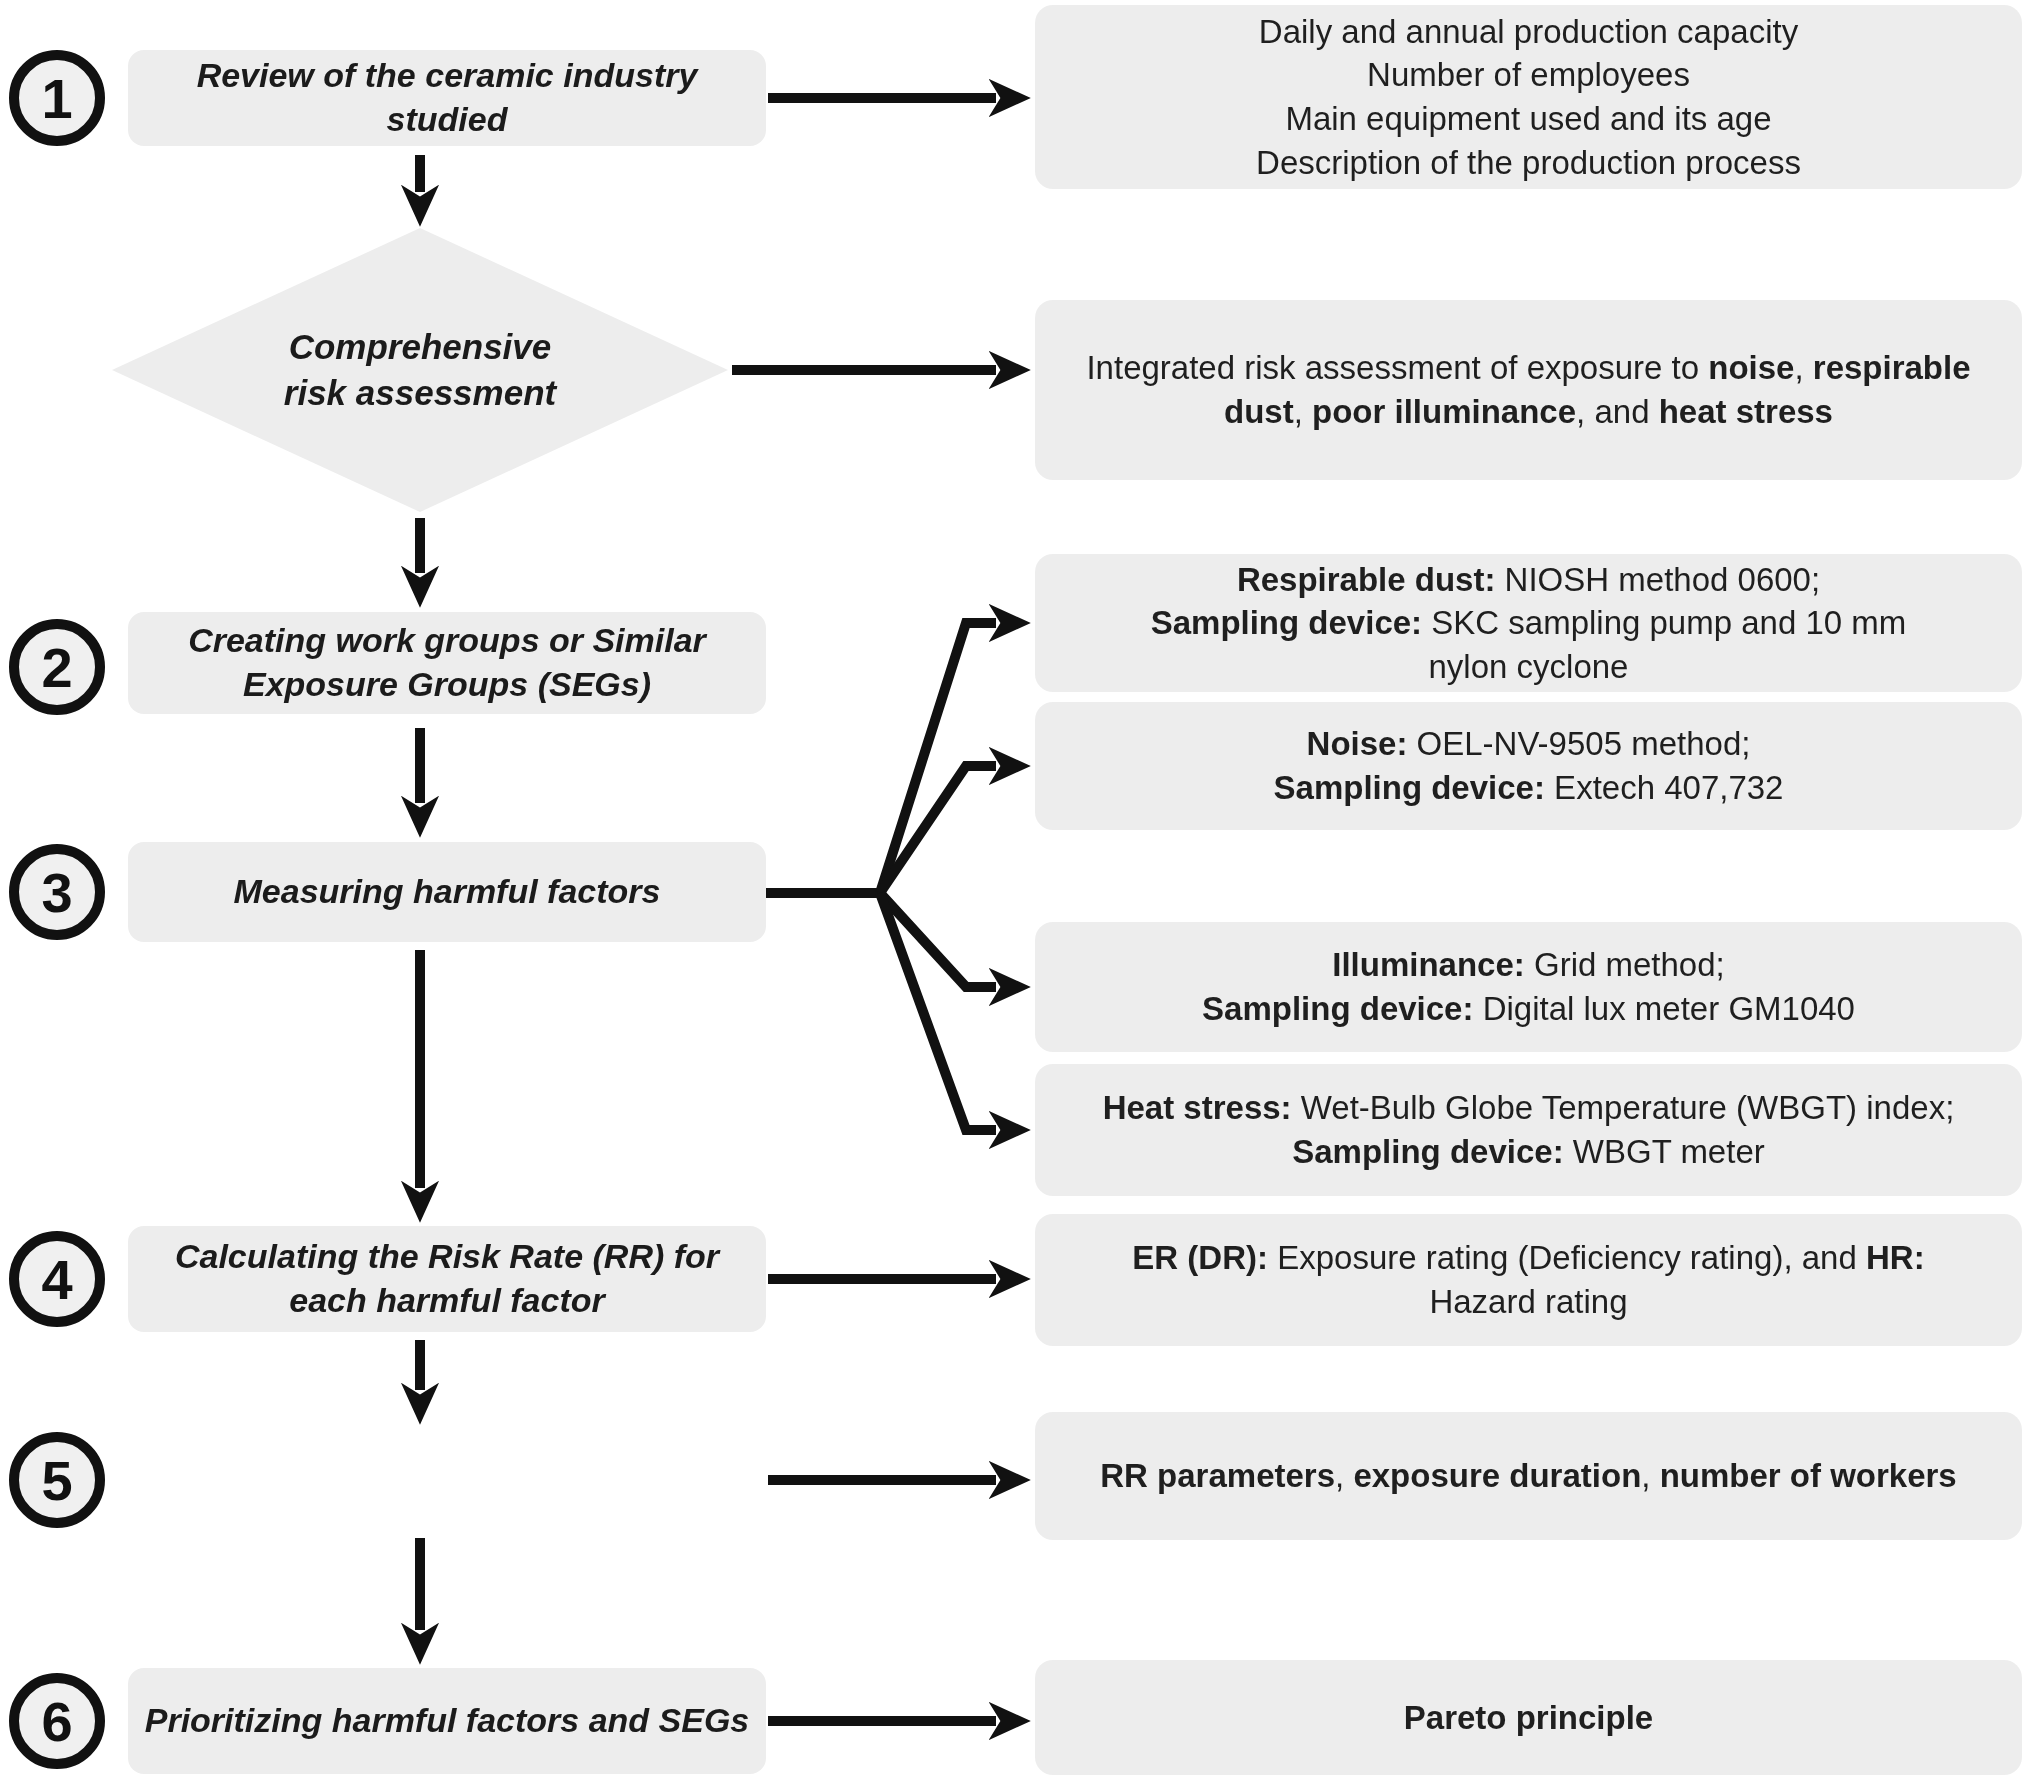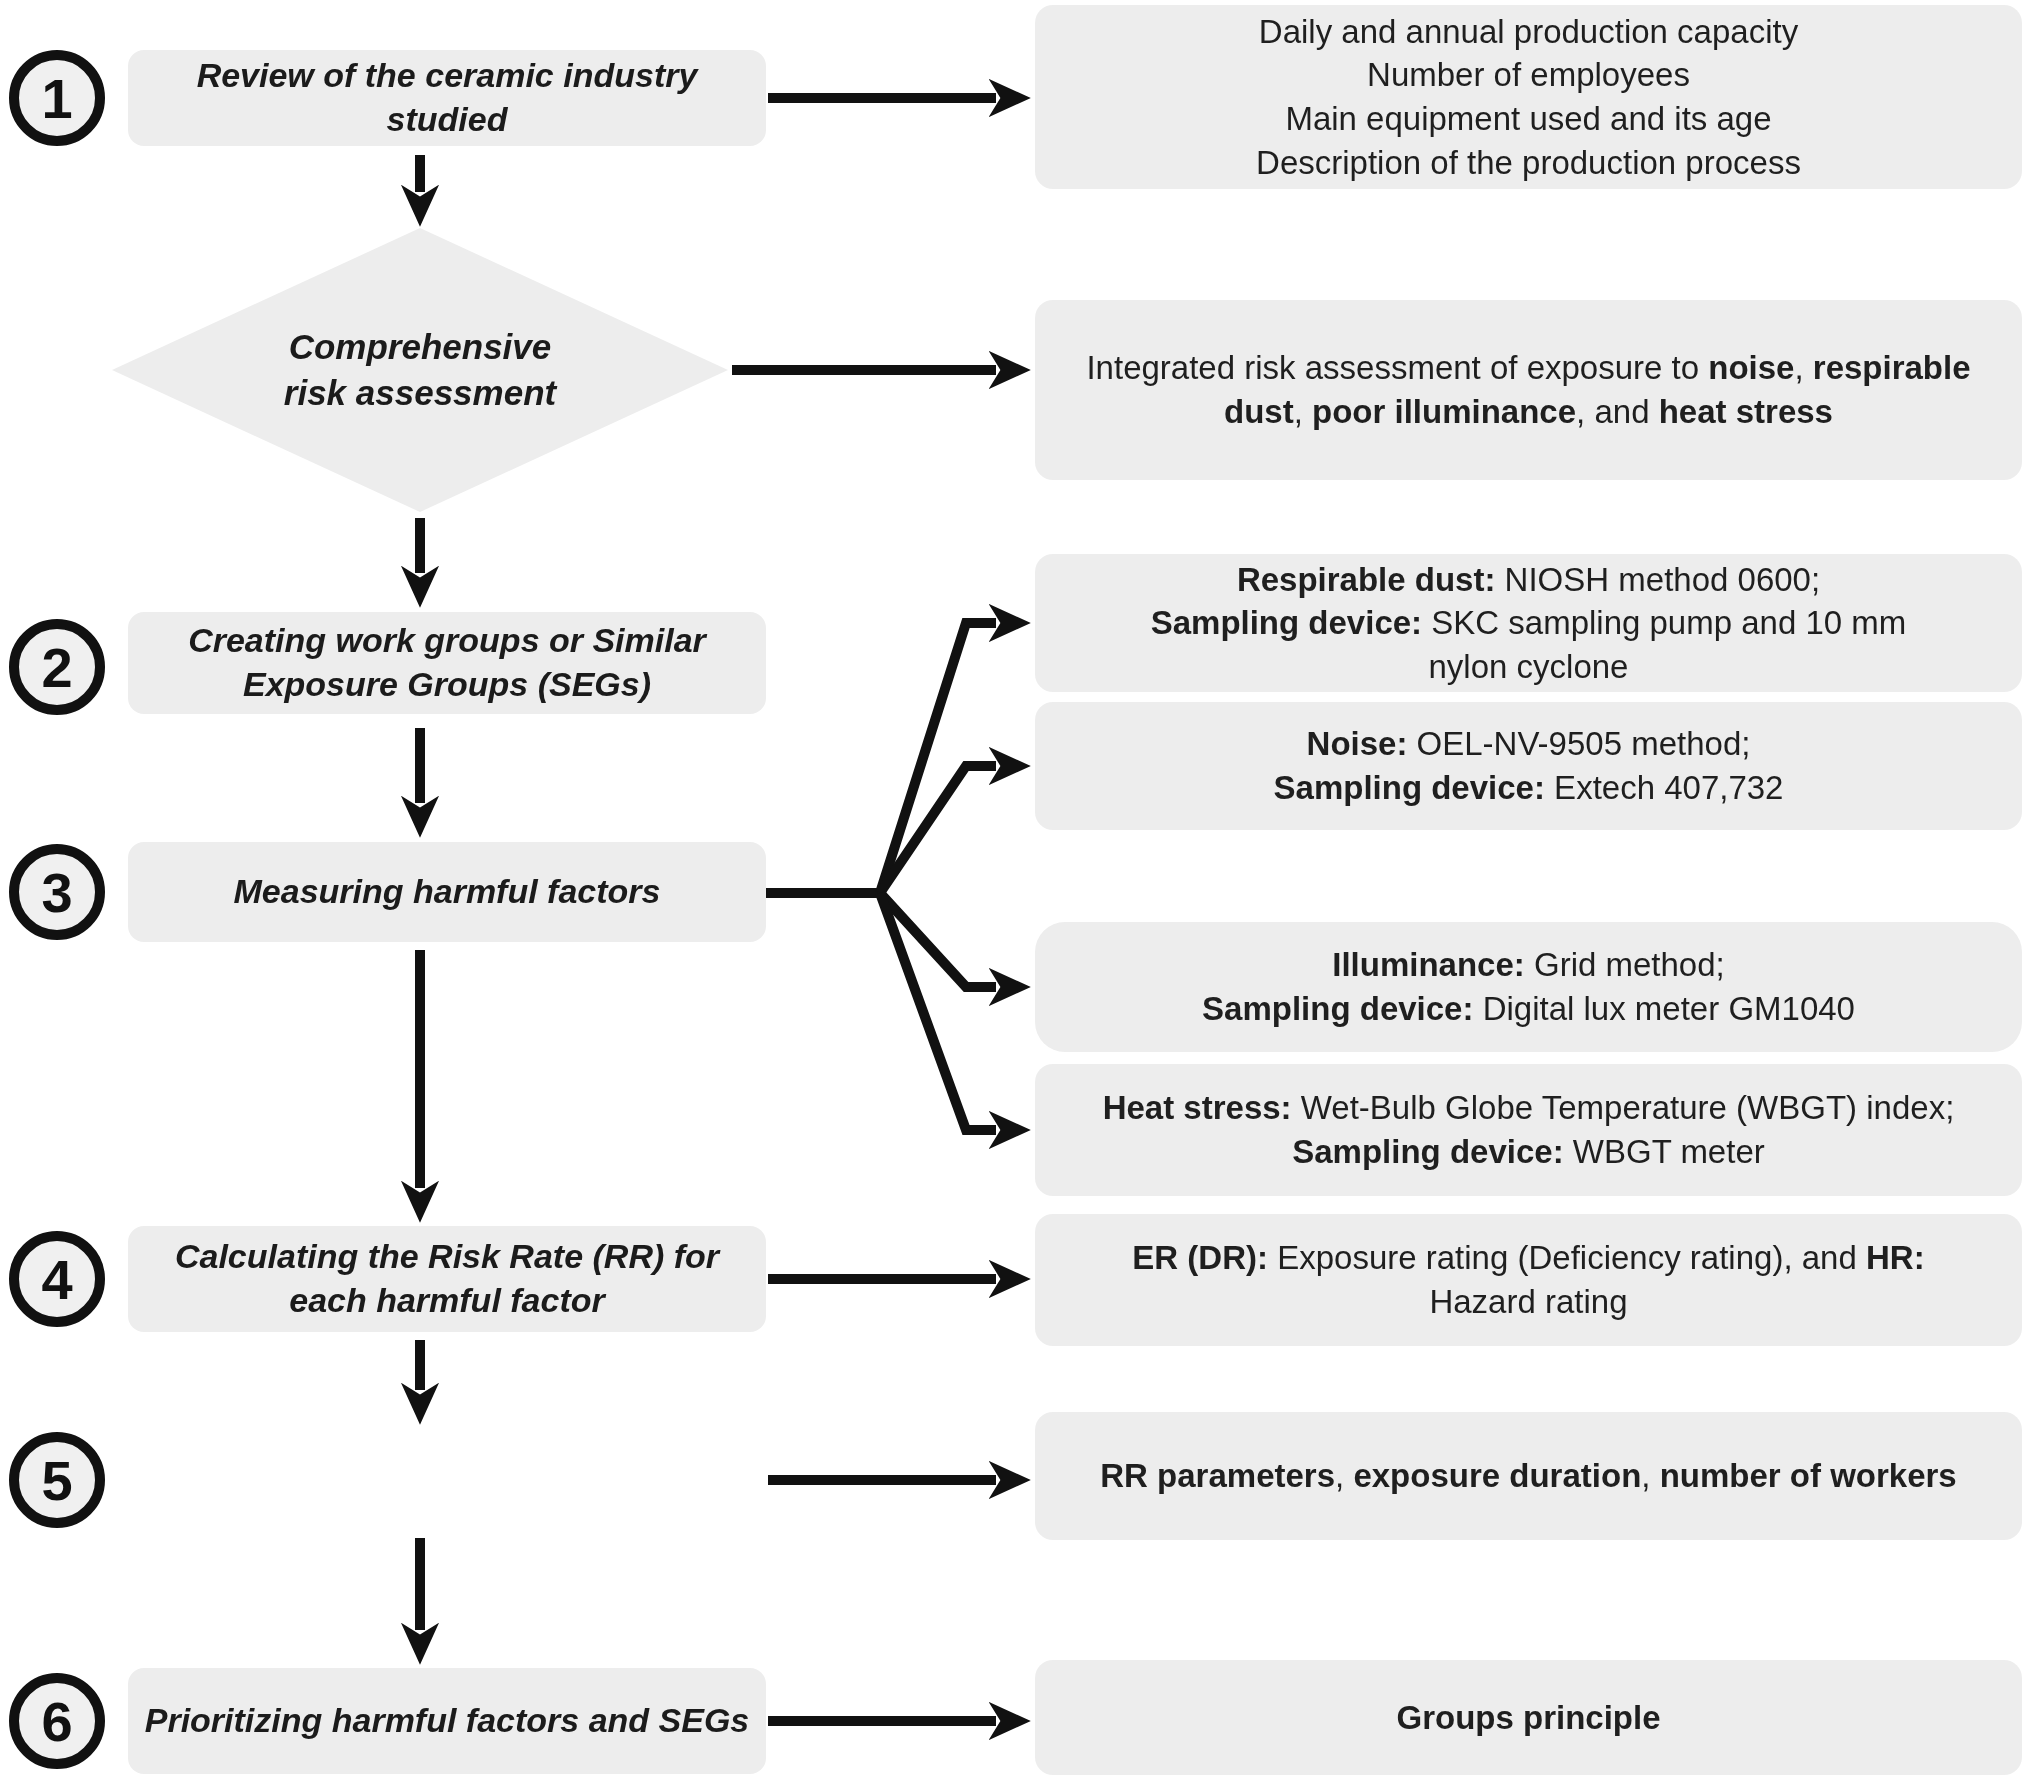--- a/index.html
+++ b/index.html
@@ -101,32 +101,32 @@
     </div>
   <div class="rbox" style="top:554px;height:138px;">
       <div class="txt"><span class="b">Respirable dust:</span><span> NIOSH method 0600;
 </span><span class="b">Sampling device:</span><span> SKC sampling pump and 10 mm
 nylon cyclone</span></div>
     </div>
   <div class="rbox" style="top:702px;height:128px;">
       <div class="txt"><span class="b">Noise:</span><span> OEL-NV-9505 method;
 </span><span class="b">Sampling device:</span><span> Extech 407,732</span></div>
     </div>
-  <div class="rbox" style="top:922px;height:130px;border-radius:30px;">
+  <div class="rbox" style="top:922px;height:130px;">
       <div class="txt"><span class="b">Illuminance:</span><span> Grid method;
 </span><span class="b">Sampling device:</span><span> Digital lux meter GM1040</span></div>
     </div>
   <div class="rbox" style="top:1064px;height:132px;">
       <div class="txt"><span class="b">Heat stress:</span><span> Wet-Bulb Globe Temperature (WBGT) index;
 </span><span class="b">Sampling device:</span><span> WBGT meter</span></div>
     </div>
   <div class="rbox" style="top:1214px;height:132px;">
       <div class="txt"><span class="b">ER (DR):</span><span> Exposure rating (Deficiency rating), and </span><span class="b">HR:</span><span>
 Hazard rating</span></div>
     </div>
   <div class="rbox" style="top:1412px;height:128px;">
       <div class="txt"><span class="b">RR parameters</span><span>, </span><span class="b">exposure duration</span><span>, </span><span class="b">number of workers</span></div>
     </div>
   <div class="rbox" style="top:1660px;height:115px;">
-      <div class="txt"><span class="b">Groups principle</span></div>
+      <div class="txt"><span class="b">Pareto principle</span></div>
     </div>
 
 </div>
 
 </body></html>

